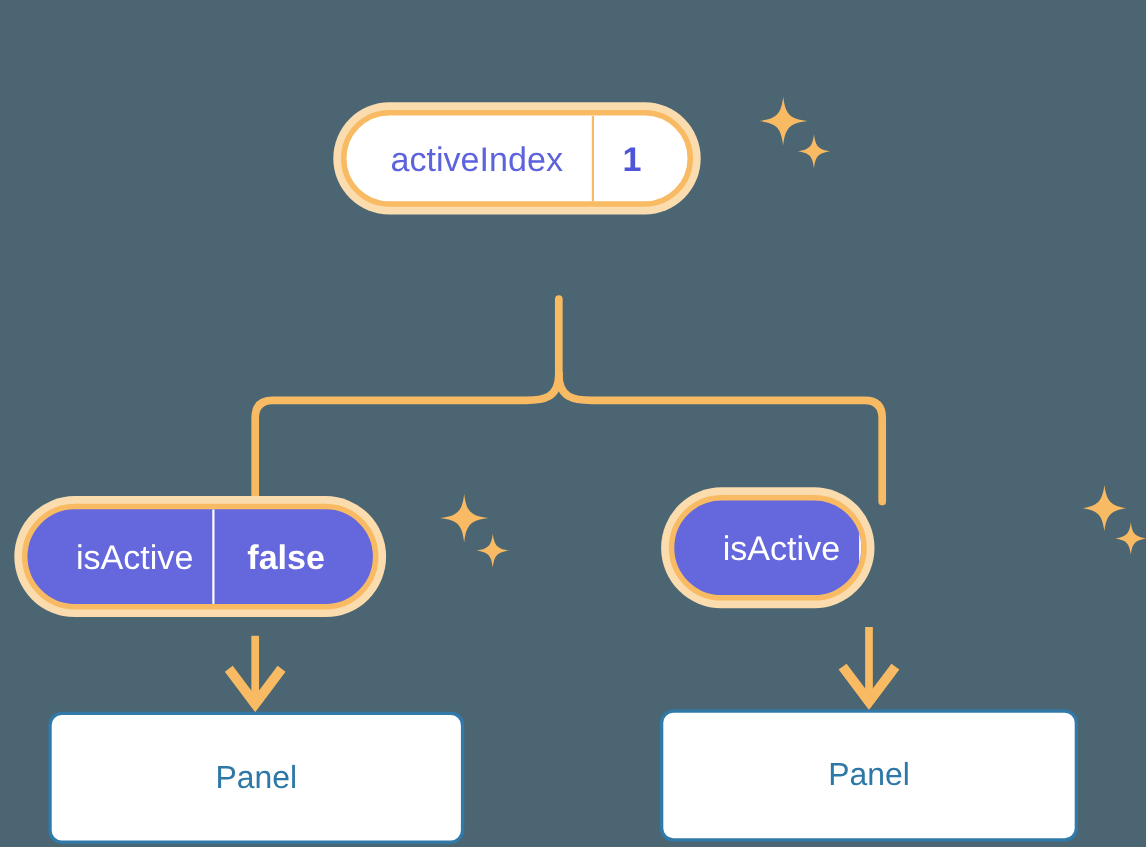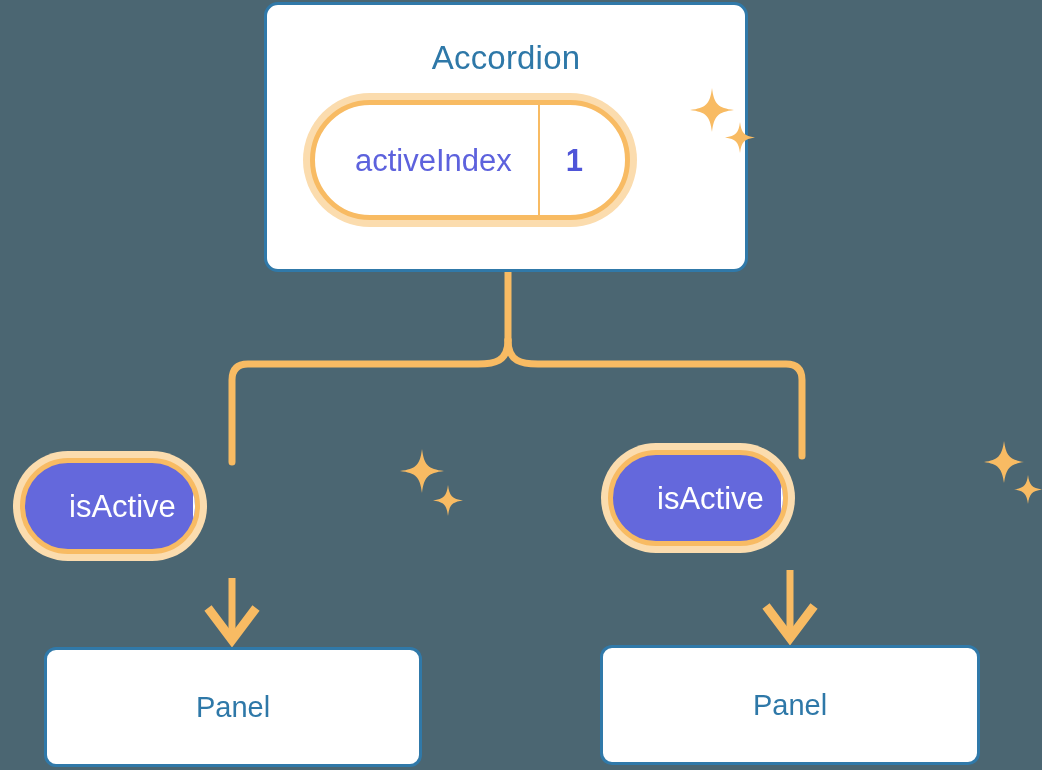--- a/index.html
+++ b/index.html
@@ -95,21 +95,21 @@
     white-space: nowrap;
     line-height: 1;
   }
   .pill-div {
     width: 2px;
     flex: 0 0 2px;
   }
 
   
   #pill-active-index .pill {
-    height: 120px;
+    height: 88px;
   }
   #pill-active-index .pill-key {
     font-size: 31px;
     padding: 0 26px 0 40px;
   }
   #pill-active-index .pill-val {
     font-size: 31px;
     font-weight: bold;
     padding: 0 42px 0 26px;
   }
@@ -181,41 +181,39 @@
       <path d="M 232 578 L 232 638" fill="none" stroke="#f8bb63" stroke-width="7" stroke-linecap="butt"></path>
       <path d="M 208 608 L 232 640 L 256 608" fill="none" stroke="#f8bb63" stroke-width="9" stroke-linecap="butt" stroke-linejoin="miter"></path>
     </g>
 
     <g>
       <path d="M 790 570 L 790 636" fill="none" stroke="#f8bb63" stroke-width="7" stroke-linecap="butt"></path>
       <path d="M 766 606 L 790 638 L 814 606" fill="none" stroke="#f8bb63" stroke-width="9" stroke-linecap="butt" stroke-linejoin="miter"></path>
     </g>
   </svg>
 
-  <div class="card" id="accordion-card">
-    <div class="card-title">Accordion</div>
-  </div>
 
   <div class="pill-wrap" id="pill-active-index">
     <div class="pill light">
       <span class="pill-key">activeIndex</span>
       <span class="pill-div"></span>
       <span class="pill-val">1</span>
     </div>
   </div>
 
   <svg class="sparkles" id="sparkle-top" width="70" height="80" viewBox="0 0 70 80">
     <path d="M22 4 C24 20 28 24 44 26 C28 28 24 32 22 48 C20 32 16 28 0 26 C16 24 20 20 22 4 Z" fill="#f8bb63"></path>
     <path d="M50 38 C51.4 49 54 52 65 53.5 C54 55 51.4 58 50 69 C48.6 58 46 55 35 53.5 C46 52 48.6 49 50 38 Z" fill="#f8bb63"></path>
   </svg>
 
   <div class="pill-wrap pill-bottom" id="pill-is-active-left">
     <div class="pill solid">
       <span class="pill-key">isActive</span>
       <span class="pill-div"></span>
+      <span class="pill-val">false</span>
     </div>
   </div>
 
   <svg class="sparkles" id="sparkle-left" width="70" height="80" viewBox="0 0 70 80">
     <path d="M24 6 C26 22 30 26 46 28 C30 30 26 34 24 50 C22 34 18 30 2 28 C18 26 22 22 24 6 Z" fill="#f8bb63"></path>
     <path d="M50 42 C51.4 53 54 56 65 57.5 C54 59 51.4 62 50 73 C48.6 62 46 59 35 57.5 C46 56 48.6 53 50 42 Z" fill="#f8bb63"></path>
   </svg>
 
   <div class="pill-wrap pill-bottom" id="pill-is-active-right">
     <div class="pill solid">

